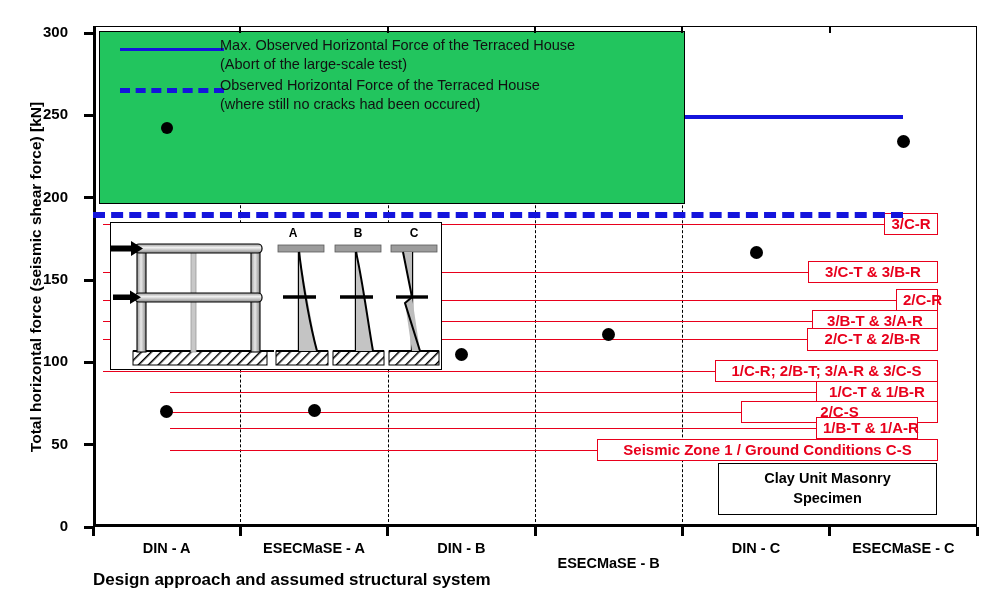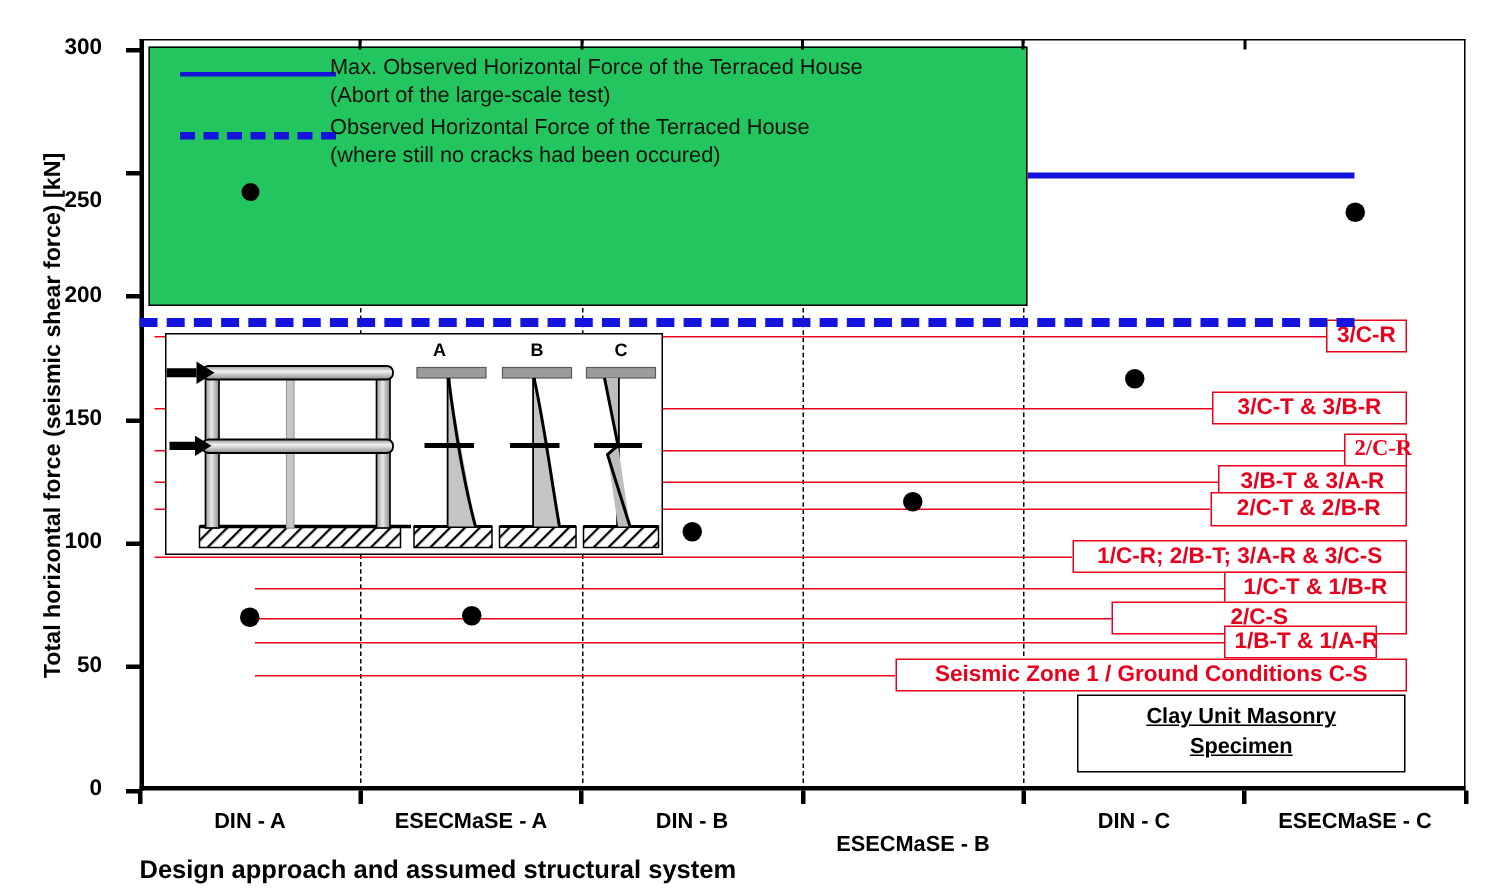--- a/index.html
+++ b/index.html
@@ -39,39 +39,39 @@
   .leg-row{position:relative;height:40px;}
   .leg-key{position:absolute;left:14px;top:0;width:110px;height:20px;}
   .leg-txt{position:absolute;left:120px;top:-3px;font-size:14.5px;color:#111;line-height:1.32;white-space:nowrap;}
   .k-solid{position:absolute;left:6px;top:9px;width:104px;height:0;border-top:3.5px solid #1414dc;}
   .k-dash{position:absolute;left:6px;top:9px;width:104px;height:0;border-top:5px dashed #1414dc;}
   .k-dot{position:absolute;left:47px;top:3px;width:12px;height:12px;border-radius:50%;background:#000;}
   .k-thin{position:absolute;left:6px;top:10px;width:104px;height:0;border-top:1.4px solid #e8001c;}
 
   
   #specimen-box{left:718px;top:463px;width:219px;height:52px;border:1.4px solid #000;background:#fff;box-sizing:border-box;display:flex;flex-direction:column;align-items:center;justify-content:center;}
-  #specimen-box div{font-size:14.5px;font-weight:bold;color:#000;line-height:1.35;text-decoration:underline;}
+  #specimen-box div{font-size:14.5px;font-weight:bold;color:#000;line-height:1.35;}
 
   
   #inset{left:110px;top:222px;width:332px;height:148px;border:1.4px solid #000;background:#fff;box-sizing:border-box;}
 </style>
 </head>
 <body>
 
 <div id="root">
 
   <div class="abs" id="y-axis-title">Total horizontal force (seismic shear force) [kN]</div>
 
   <div id="yticks">
       <div class="abs ytick" style="top: 31.5px;"></div>
       <div class="abs ytick-label-wrap" style="top: 24px;">
         <div class="ytick-label">300</div>
       </div>
       <div class="abs ytick" style="top: 113.833px;"></div>
-      <div class="abs ytick-label-wrap" style="top: 106.333px; margin-top: 20px;">
+      <div class="abs ytick-label-wrap" style="top: 106.333px;">
         <div class="ytick-label">250</div>
       </div>
       <div class="abs ytick" style="top: 196.167px;"></div>
       <div class="abs ytick-label-wrap" style="top: 188.667px;">
         <div class="ytick-label">200</div>
       </div>
       <div class="abs ytick" style="top: 278.5px;"></div>
       <div class="abs ytick-label-wrap" style="top: 271px;">
         <div class="ytick-label">150</div>
       </div>
@@ -108,21 +108,21 @@
       <div class="abs redline" style="left: 103px; top: 370.567px; width: 612px;"></div>
       <div class="abs redline" style="left: 170px; top: 391.973px; width: 646px;"></div>
       <div class="abs redline" style="left: 170px; top: 411.733px; width: 718px;"></div>
       <div class="abs redline" style="left: 170px; top: 428.2px; width: 646px;"></div>
       <div class="abs redline" style="left: 170px; top: 449.607px; width: 427px;"></div>
     </div>
 
   <div id="callouts">
       <div class="abs redbox" style="left: 884px; top: 213.013px; width: 54px; text-align: center;">3/C-R</div>
       <div class="abs redbox" style="left: 808px; top: 260.767px; width: 130px; text-align: center;">3/C-T &amp; 3/B-R</div>
-      <div class="abs redbox" style="left: 896px; top: 288.76px; width: 42px; text-align: left; font-family: Liberation Serif, serif;">2/C-R</div>
+      <div class="abs redbox" style="left: 896px; top: 288.76px; width: 42px; text-align: left;">2/C-R</div>
       <div class="abs redbox" style="left: 812px; top: 310.167px; width: 126px; text-align: center;">3/B-T &amp; 3/A-R</div>
       <div class="abs redbox" style="left: 807px; top: 328.28px; width: 131px; text-align: center;">2/C-T &amp; 2/B-R</div>
       <div class="abs redbox" style="left: 715px; top: 359.567px; width: 223px; text-align: center;">1/C-R; 2/B-T; 3/A-R &amp; 3/C-S</div>
       <div class="abs redbox" style="left: 816px; top: 380.973px; width: 122px; text-align: center;">1/C-T &amp; 1/B-R</div>
       <div class="abs redbox" style="left: 741px; top: 400.733px; width: 197px; text-align: center;">2/C-S</div>
       <div class="abs redbox" style="left: 816px; top: 417.2px; width: 102px; text-align: left;">1/B-T &amp; 1/A-R</div>
       <div class="abs redbox" style="left: 597px; top: 438.607px; width: 341px; text-align: center;">Seismic Zone 1 / Ground Conditions C-S</div>
     </div>
 
   <div class="abs blue-dashed" id="blue-dashed-line" style="left: 93px; top: 212.487px; width: 810px;"></div>

